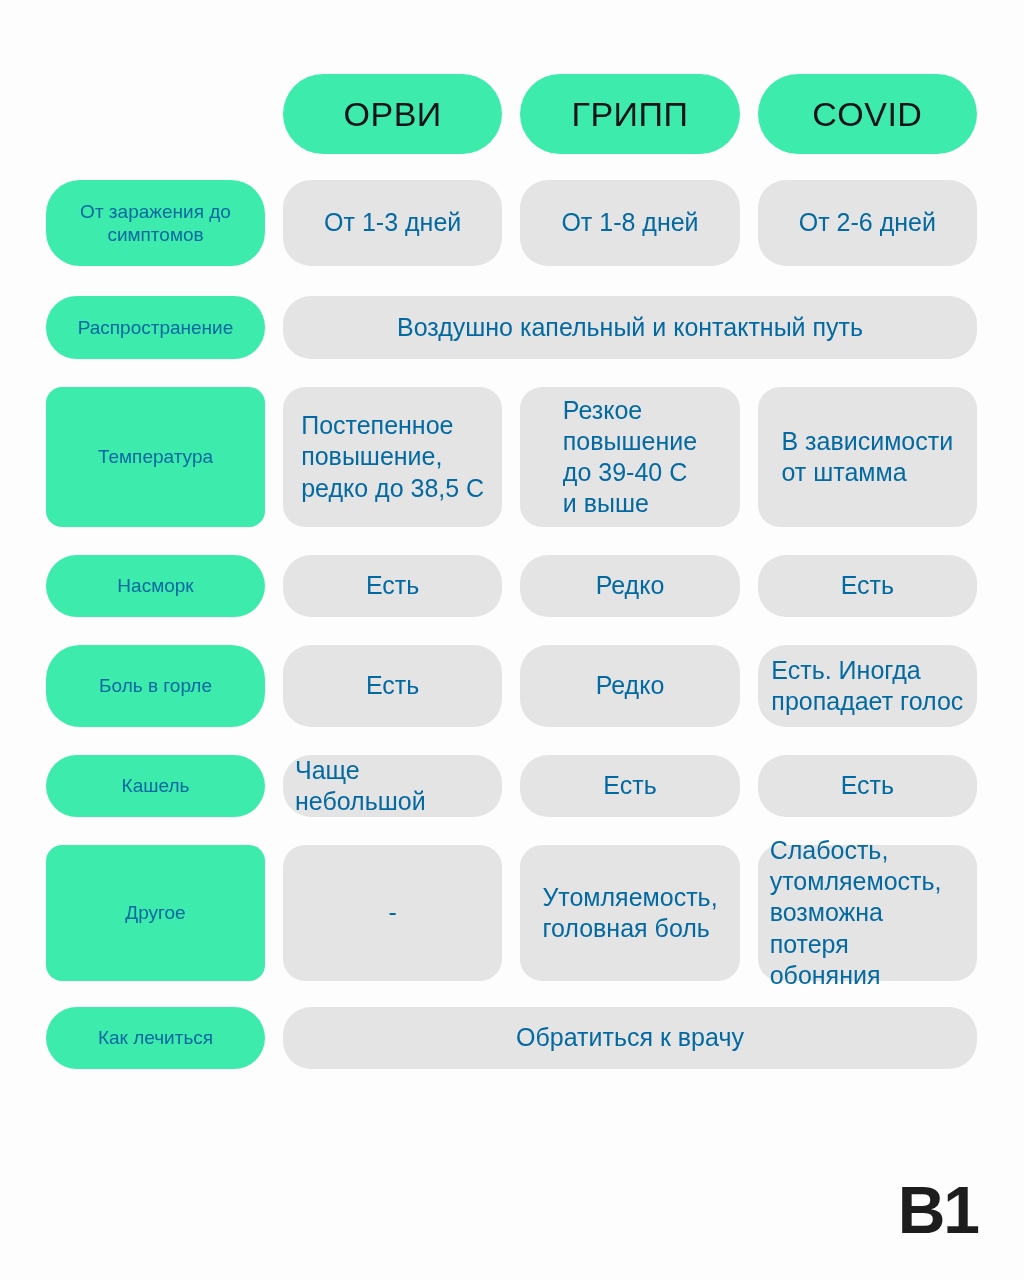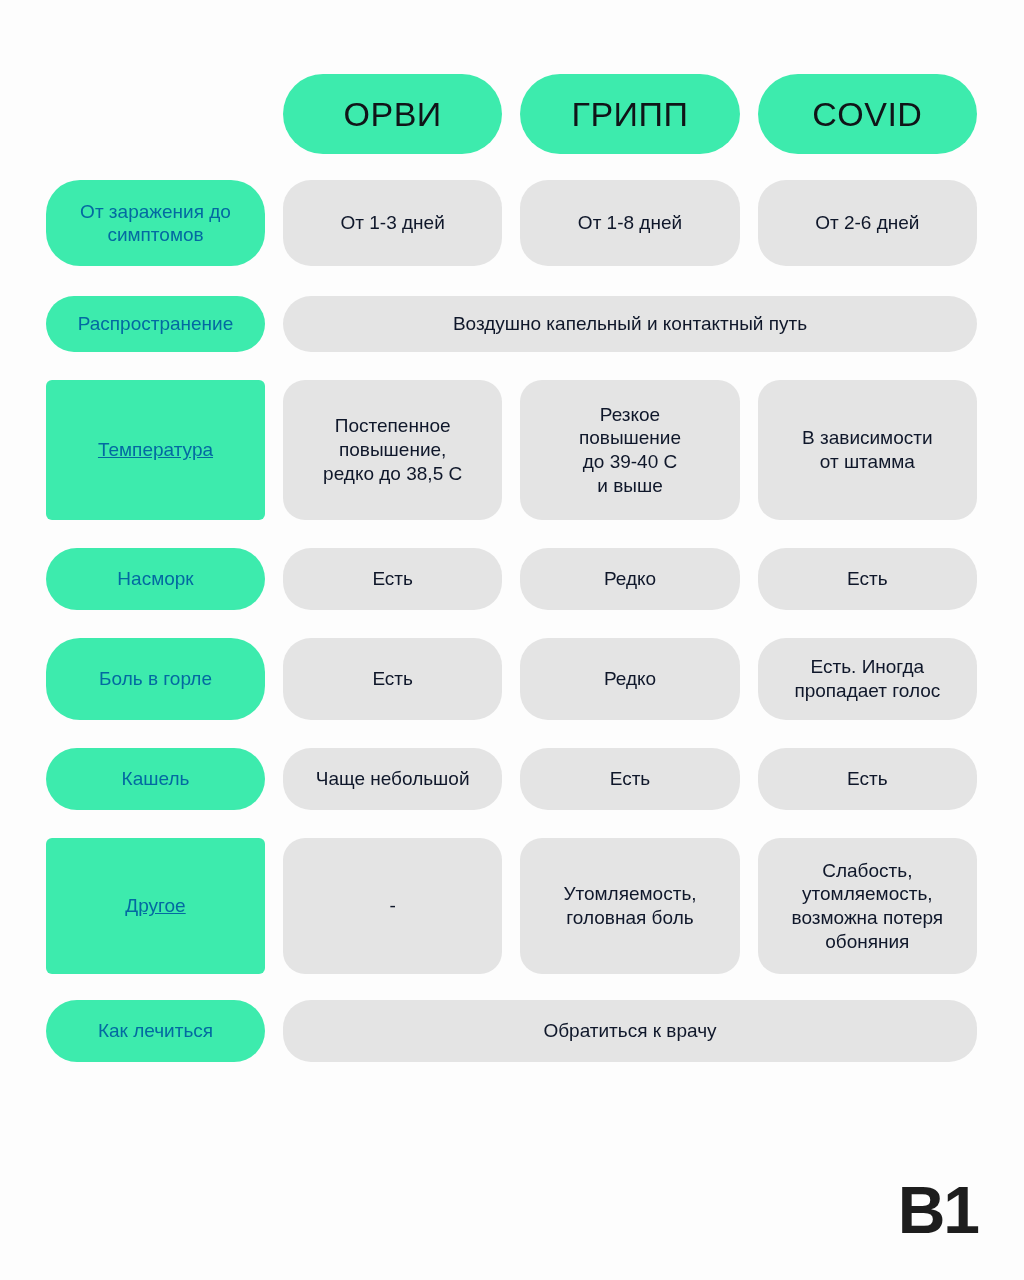--- a/index.html
+++ b/index.html
@@ -52,23 +52,22 @@
   .label-cell.tall { border-radius: 26px; }
   .label-cell.spacer { background: transparent; }
 
   .data-cell {
     flex: 1 1 0;
     background: #e4e4e4;
     border-radius: 28px;
     display: flex;
     align-items: center;
     justify-content: center;
-    text-align: center;
-    color: #0f172a;
-    font-size: 19px;
+    color: #0369a1;
+    font-size: 25px;
     line-height: 1.25;
     padding: 8px 12px;
     white-space: pre-line;
   }
 
   .data-cell.wide {
     flex: 1 1 100%;
     border-radius: 28px;
   }
 
@@ -83,37 +82,37 @@
     display: flex;
     align-items: center;
     justify-content: center;
     color: #101418;
     font-size: 34px;
     letter-spacing: 0.5px;
   }
 
   
   .row.r-incubation { height: 86px; }
-  .row.r-spread     { height: 56px; margin-bottom: 28px; }
+  .row.r-spread     { height: 63px; margin-bottom: 28px; }
   .row.r-temp       { height: 140px; margin-bottom: 28px; }
   .row.r-runny      { height: 62px; margin-bottom: 28px; }
   .row.r-throat     { height: 82px; margin-bottom: 28px; }
   .row.r-cough      { height: 62px; margin-bottom: 28px; }
   .row.r-other      { height: 136px; margin-bottom: 26px; }
   .row.r-treat      { height: 62px; margin-bottom: 0; }
 
   .row.r-incubation { margin-bottom: 30px; }
 
   .row.r-spread .label-cell,
   .row.r-runny .label-cell,
   .row.r-cough .label-cell,
   .row.r-treat .label-cell { border-radius: 31px; }
 
   .row.r-temp .label-cell,
-  .row.r-other .label-cell { border-radius: 6px; text-decoration: underline; }
+  .row.r-other .label-cell { border-radius: 16px; }
 
   .row.r-temp .data-cell,
   .row.r-other .data-cell { border-radius: 22px; }
 
   .logo {
     position: absolute;
     right: 46px;
     bottom: 32px;
     font-size: 66px;
     font-weight: bold;

